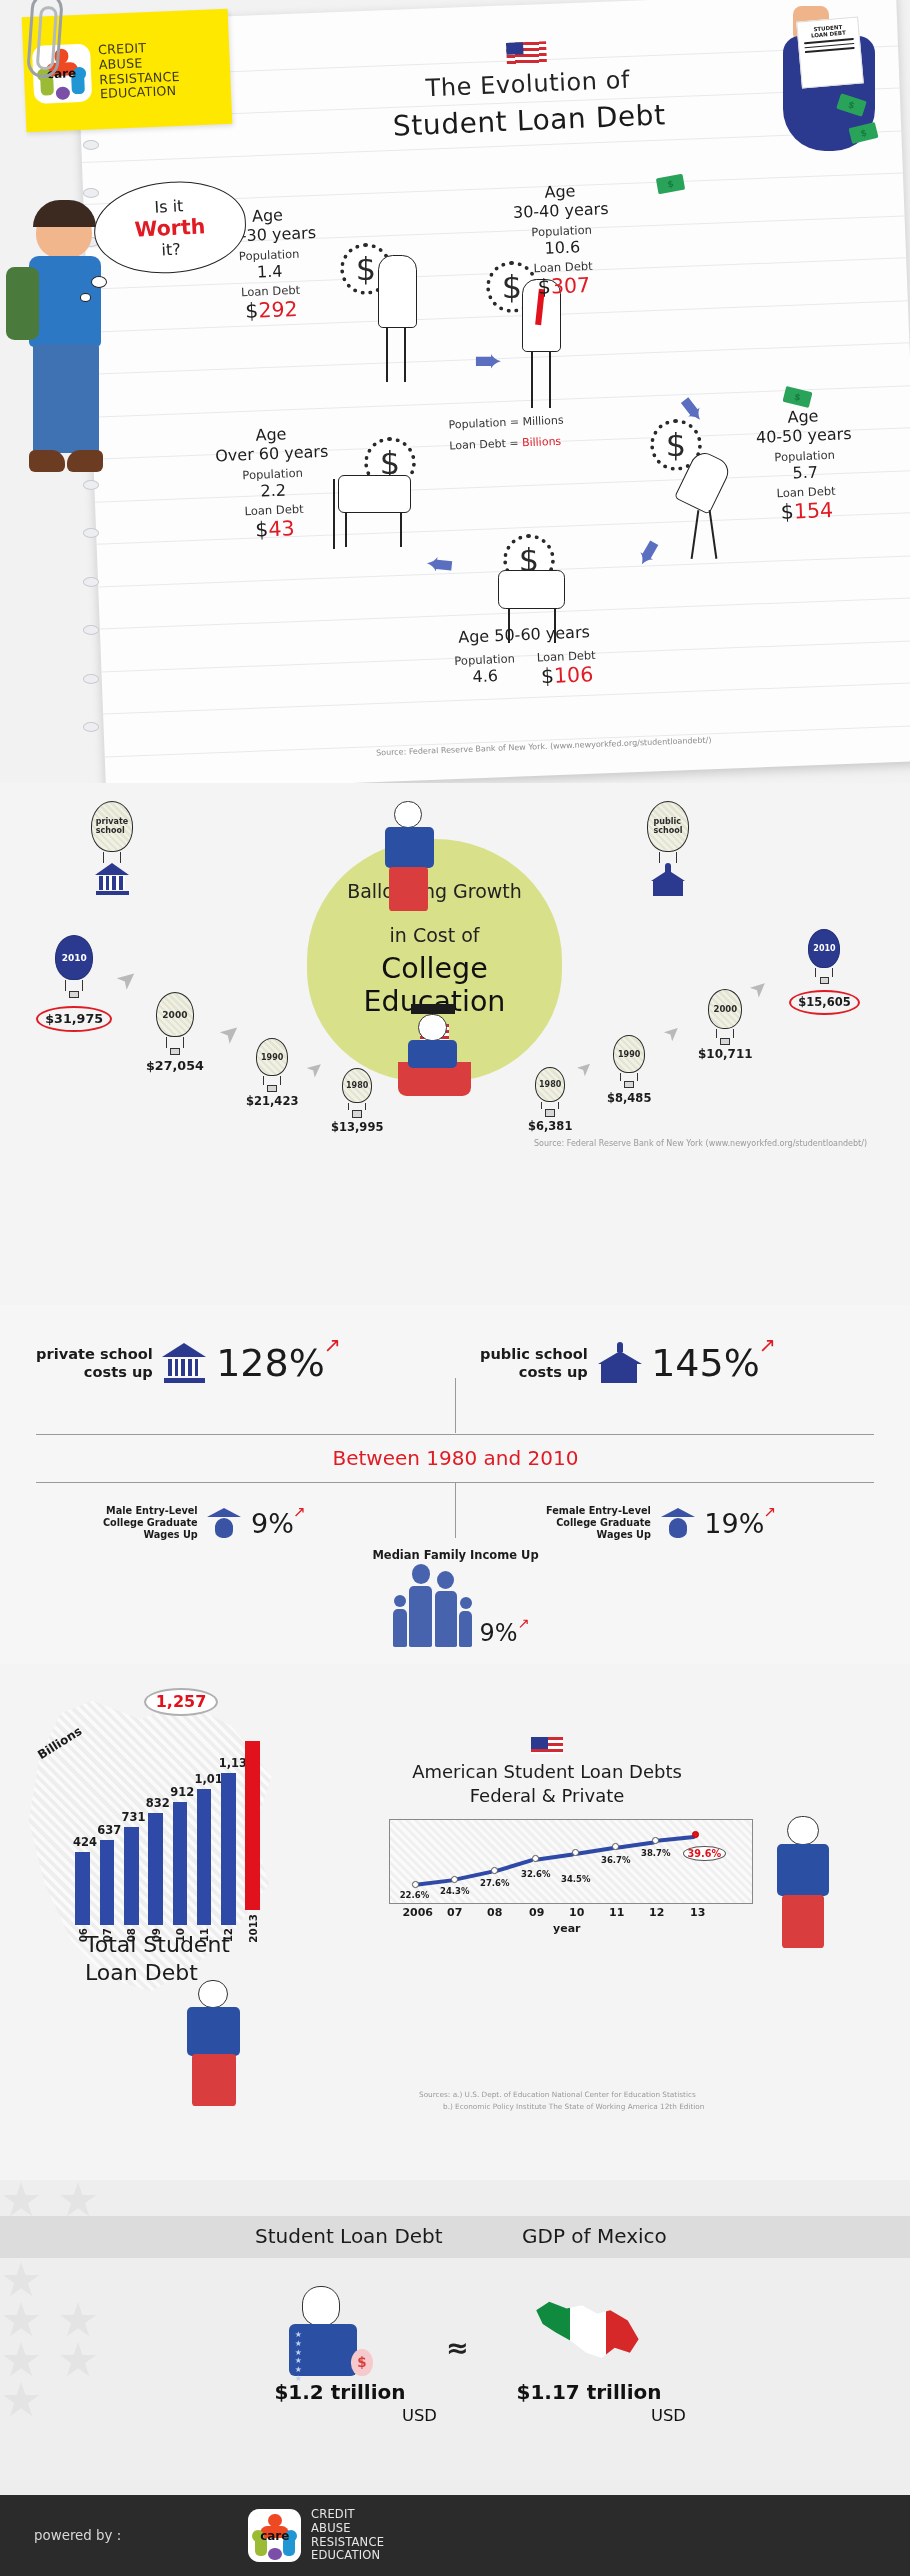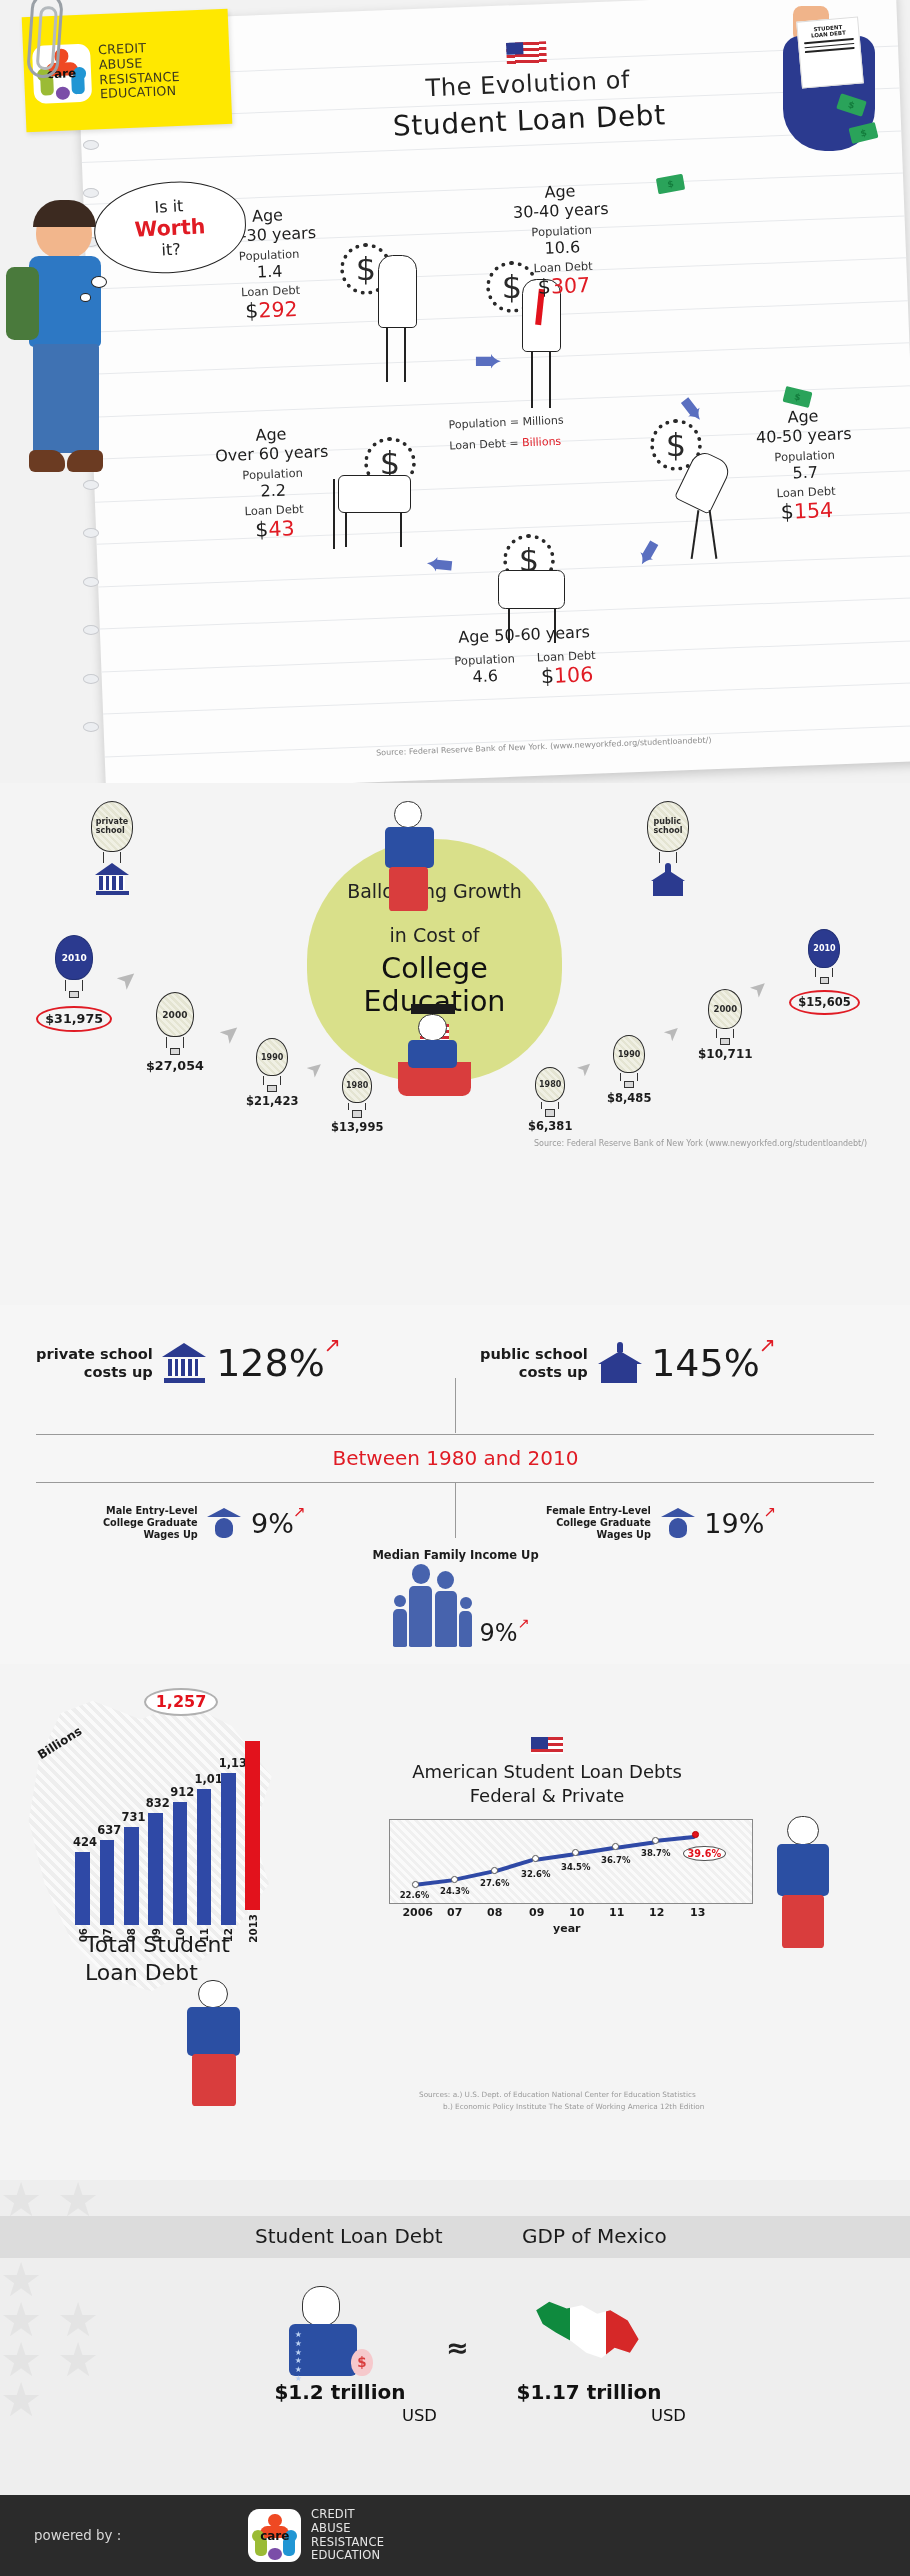--- a/index.html
+++ b/index.html
@@ -757,21 +757,21 @@
       <div class="lpt" style="left:142px;top:35px;"></div>
       <div class="lpt" style="left:182px;top:29px;"></div>
       <div class="lpt" style="left:222px;top:23px;"></div>
       <div class="lpt" style="left:262px;top:17px;"></div>
       <div class="lpt" style="left:302px;top:11px;background:#e2121c;border-color:#b00;"></div>
 
       <div class="llab" style="left:9.7px;top:70px;">22.6%</div>
       <div class="llab" style="left:50px;top:66px;">24.3%</div>
       <div class="llab" style="left:90px;top:58px;">27.6%</div>
       <div class="llab" style="left:131px;top:49px;">32.6%</div>
-      <div class="llab" style="left:171px;top:42px;">34.5%</div>
+      <div class="llab" style="left:171px;top:54px;">34.5%</div>
       <div class="llab" style="left:211px;top:35px;">36.7%</div>
       <div class="llab" style="left:251px;top:28px;">38.7%</div>
       <div class="llab hl" style="left:293px;top:25.5px;">39.6%</div>
     </div>
     <div style="position:relative;height:18px;">
       <div class="lyear" style="left:13.4px;top:2.4px;">2006</div>
       <div class="lyear" style="left:58px;top:2.4px;">07</div>
       <div class="lyear" style="left:98px;top:2.4px;">08</div>
       <div class="lyear" style="left:140px;top:2.4px;">09</div>
       <div class="lyear" style="left:180px;top:2.4px;">10</div>

